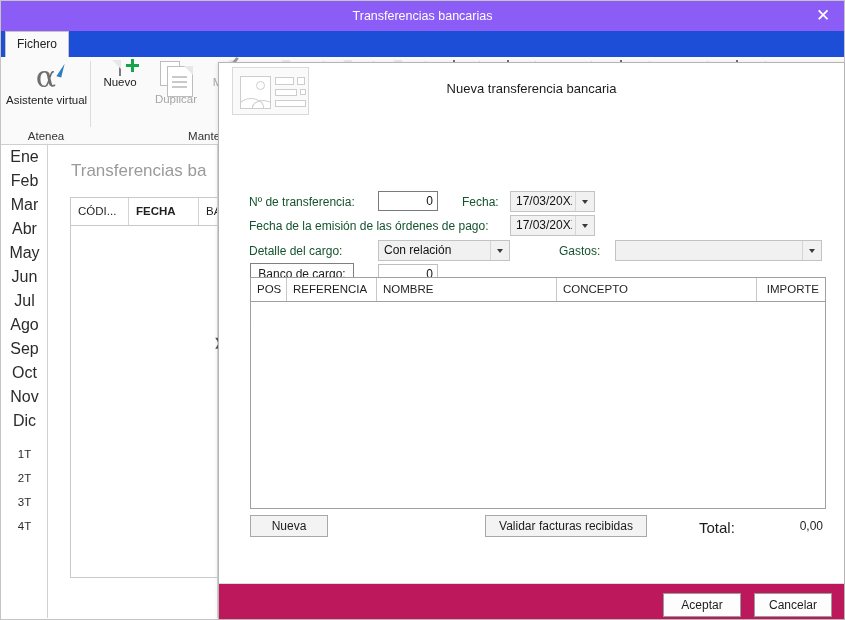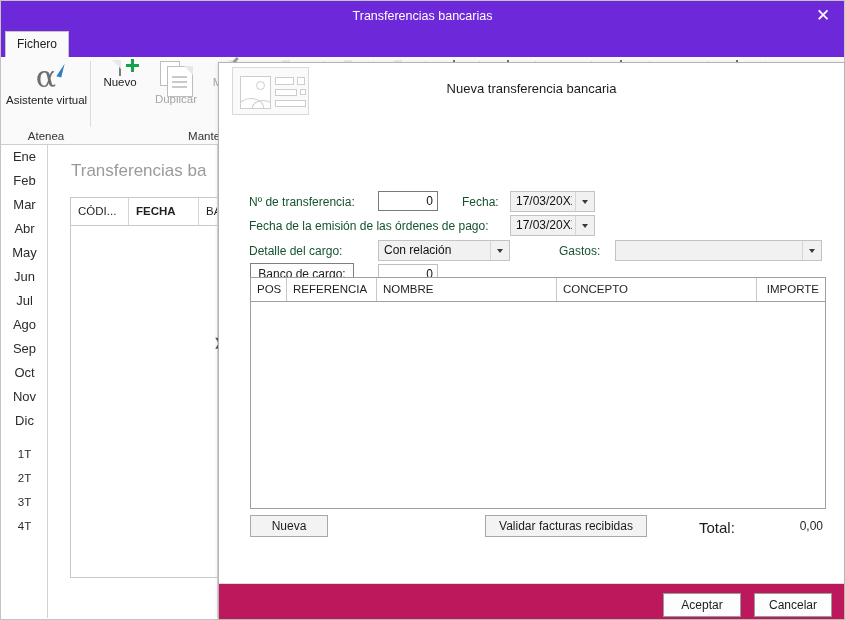--- a/index.html
+++ b/index.html
@@ -25,21 +25,21 @@
     border: 1px solid #c4c4c4;
     box-sizing: border-box;
   }
 
   
   #title-bar {
     position: absolute;
     left: 0; top: 0;
     width: 100%;
     height: 30px;
-    background: #6d28d9;
+    background: #8b5cf6;
   }
   #title-bar-text {
     position: absolute;
     left: 0; top: 0;
     width: 100%;
     line-height: 30px;
     text-align: center;
     color: #ffffff;
     font-size: 12.5px;
   }
@@ -54,21 +54,21 @@
     cursor: pointer;
     font-family: "DejaVu Sans", sans-serif;
   }
 
   
   #tab-strip {
     position: absolute;
     left: 0; top: 30px;
     width: 100%;
     height: 26px;
-    background: #6d28d9;
+    background: #1d4ed8;
   }
   #tab-fichero {
     position: absolute;
     left: 4px; top: 0;
     width: 64px; height: 26px;
     background: #fafafa;
     border: 1px solid #c4c4c4;
     border-bottom: none;
     box-sizing: border-box;
     text-align: center;
@@ -222,21 +222,21 @@
     left: 1px; top: 144px;
     width: 46px; bottom: 1px;
     background: #ffffff;
     border-right: 1px solid #d2d2d2;
     box-sizing: border-box;
   }
   .month-item {
     height: 24px;
     line-height: 24px;
     text-align: center;
-    font-size: 13px;
+    font-size: 16px;
     color: #2b2b2b;
     cursor: pointer;
   }
   .month-item.quarter { font-size: 11.5px; }
   .rail-gap { height: 9px; }
 
   
   #content-pane {
     position: absolute;
     left: 47px; top: 144px;

